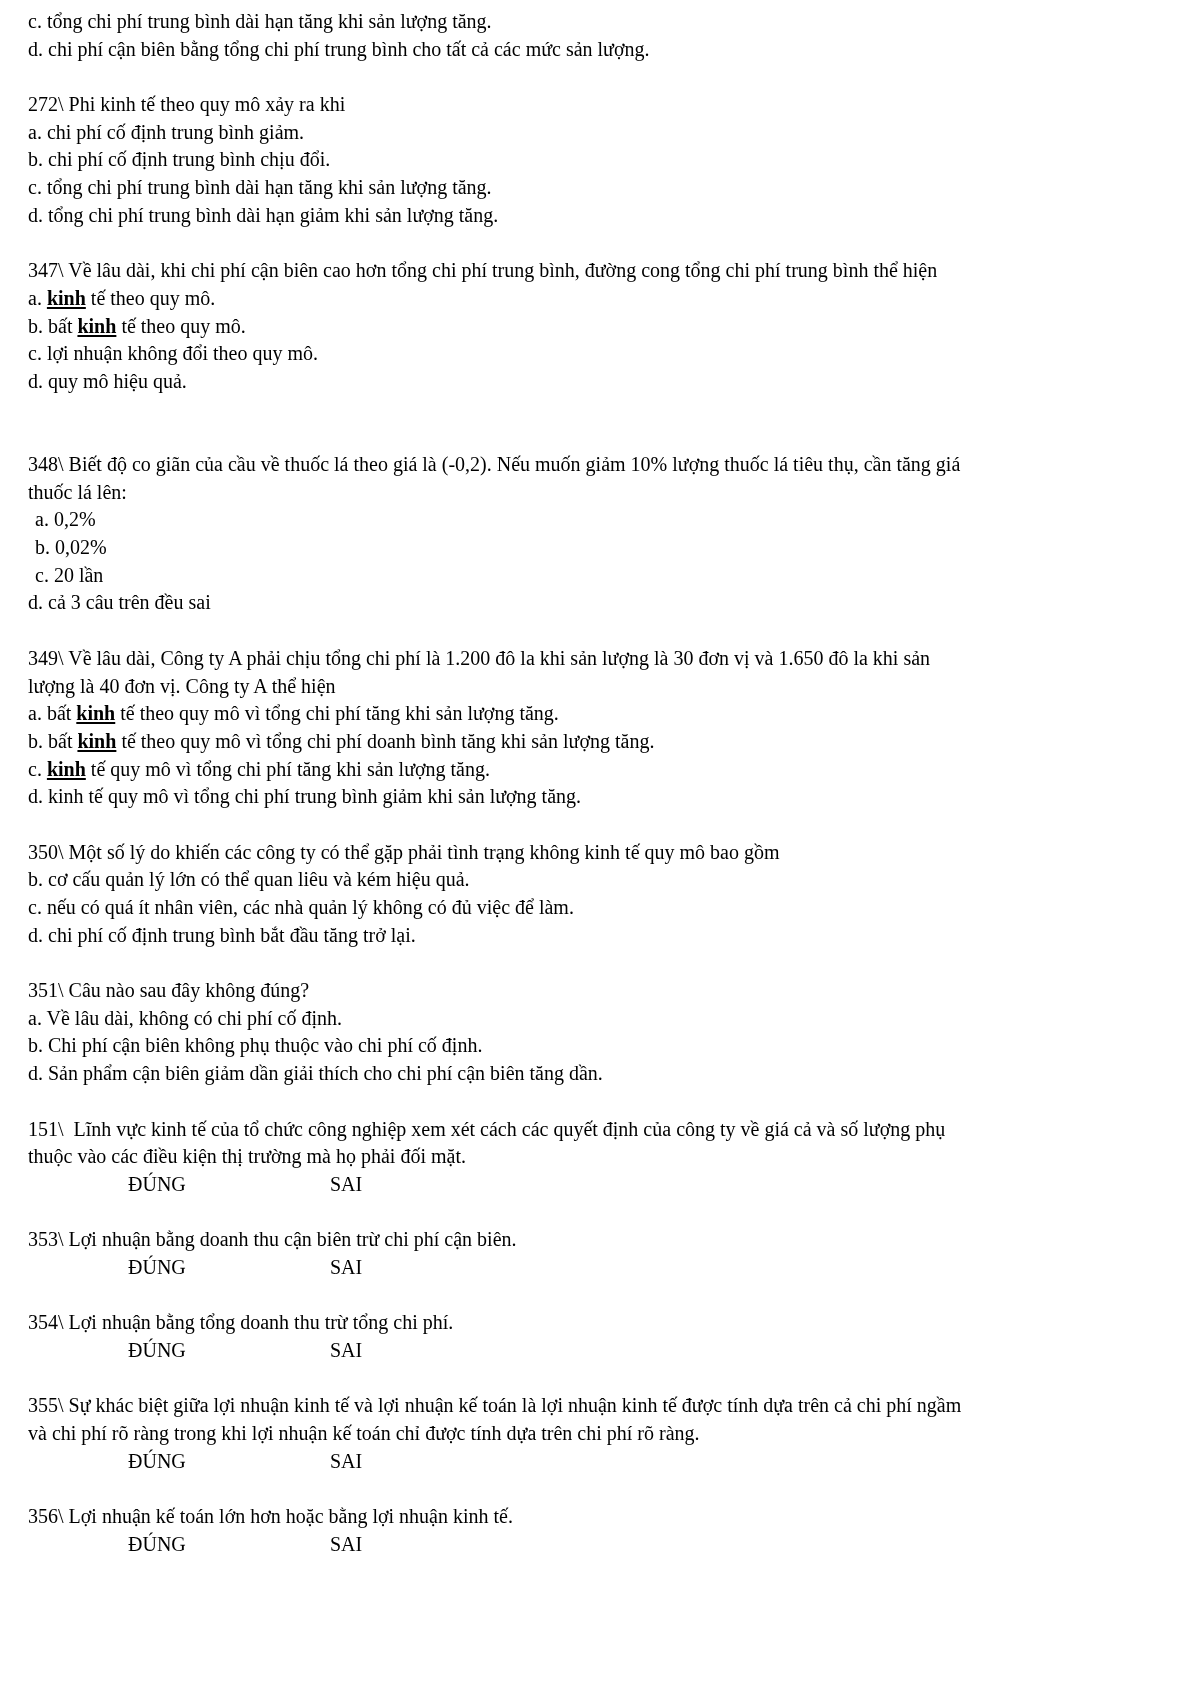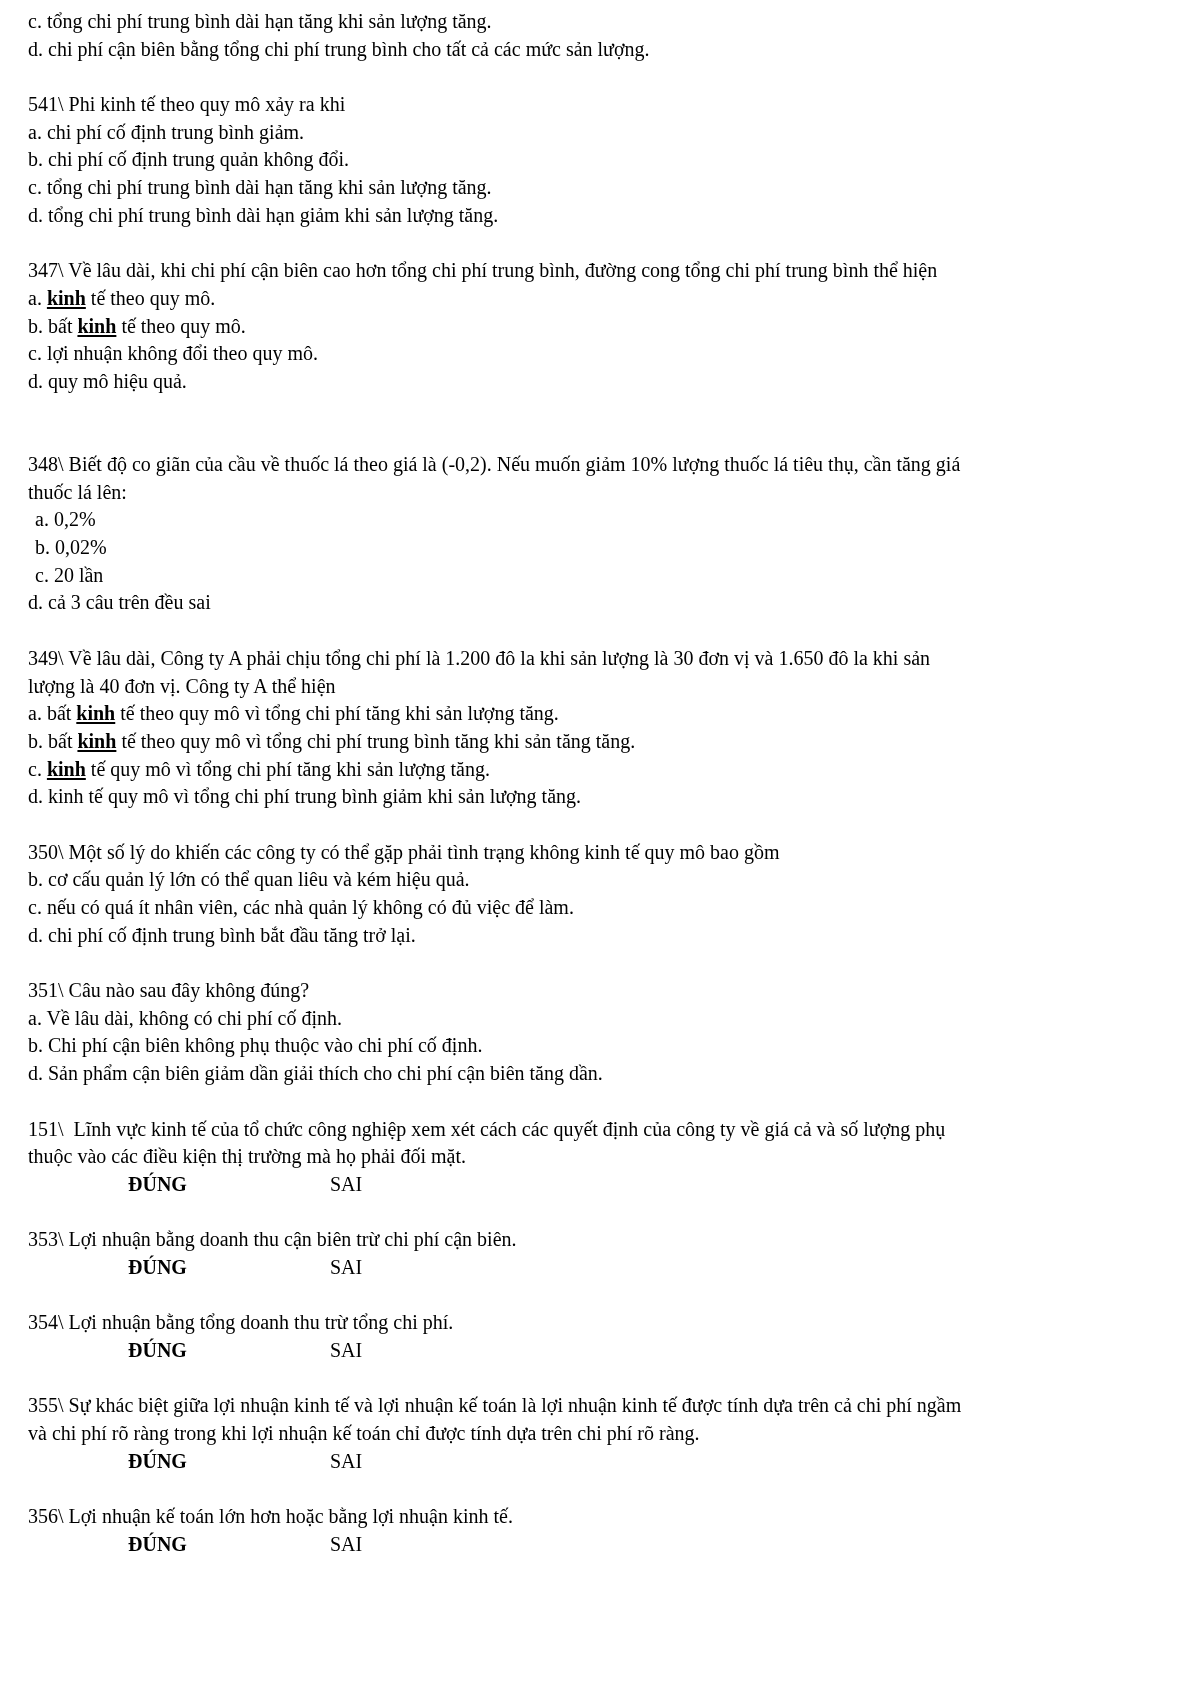--- a/index.html
+++ b/index.html
@@ -31,58 +31,57 @@
     font-weight: bold;
   }
   .line.indent {
     padding-left: 7px;
     font-family: Liberation Serif, serif;
   }
   .tf-true {
     display: inline-block;
     margin-left: 100px;
     width: 202px;
-    font-weight: bold;
   }
   .tf-false {
     display: inline-block;
     text-align: center;
   }
 </style>
 </head>
 <body>
 
 <div class="doc">
     <div class="line"><span>c. tổng chi phí trung bình dài hạn tăng khi sản lượng tăng.</span></div>
     <div class="line"><span>d. chi phí cận biên bằng tổng chi phí trung bình cho tất cả các mức sản lượng.</span></div>
     <div class="line">&nbsp;</div>
-    <div class="line"><span>541\ Phi kinh tế theo quy mô xảy ra khi</span></div>
+    <div class="line"><span>272\ Phi kinh tế theo quy mô xảy ra khi</span></div>
     <div class="line"><span>a. chi phí cố định trung bình giảm.</span></div>
-    <div class="line"><span>b. chi phí cố định trung quản không đổi.</span></div>
+    <div class="line"><span>b. chi phí cố định trung bình chịu đổi.</span></div>
     <div class="line"><span>c. tổng chi phí trung bình dài hạn tăng khi sản lượng tăng.</span></div>
     <div class="line"><span>d. tổng chi phí trung bình dài hạn giảm khi sản lượng tăng.</span></div>
     <div class="line">&nbsp;</div>
     <div class="line"><span>347\ Về lâu dài, khi chi phí cận biên cao hơn tổng chi phí trung bình, đường cong tổng chi phí trung bình thể hiện</span></div>
     <div class="line"><span>a. </span><span class="u">kinh</span><span> tế theo quy mô.</span></div>
     <div class="line"><span>b. bất </span><span class="u">kinh</span><span> tế theo quy mô.</span></div>
     <div class="line"><span>c. lợi nhuận không đổi theo quy mô.</span></div>
     <div class="line"><span>d. quy mô hiệu quả.</span></div>
     <div class="line">&nbsp;</div>
     <div class="line">&nbsp;</div>
     <div class="line"><span>348\ Biết độ co giãn của cầu về thuốc lá theo giá là (-0,2). Nếu muốn giảm 10% lượng thuốc lá tiêu thụ, cần tăng giá</span></div>
     <div class="line"><span>thuốc lá lên:</span></div>
     <div class="line indent"><span>a. 0,2%</span></div>
     <div class="line indent"><span>b. 0,02%</span></div>
     <div class="line indent"><span>c. 20 lần</span></div>
     <div class="line"><span>d. cả 3 câu trên đều sai</span></div>
     <div class="line">&nbsp;</div>
     <div class="line"><span>349\ Về lâu dài, Công ty A phải chịu tổng chi phí là 1.200 đô la khi sản lượng là 30 đơn vị và 1.650 đô la khi sản</span></div>
     <div class="line"><span>lượng là 40 đơn vị. Công ty A thể hiện</span></div>
     <div class="line"><span>a. bất </span><span class="u">kinh</span><span> tế theo quy mô vì tổng chi phí tăng khi sản lượng tăng.</span></div>
-    <div class="line"><span>b. bất </span><span class="u">kinh</span><span> tế theo quy mô vì tổng chi phí trung bình tăng khi sản tăng tăng.</span></div>
+    <div class="line"><span>b. bất </span><span class="u">kinh</span><span> tế theo quy mô vì tổng chi phí doanh bình tăng khi sản lượng tăng.</span></div>
     <div class="line"><span>c. </span><span class="u">kinh</span><span> tế quy mô vì tổng chi phí tăng khi sản lượng tăng.</span></div>
     <div class="line"><span>d. kinh tế quy mô vì tổng chi phí trung bình giảm khi sản lượng tăng.</span></div>
     <div class="line">&nbsp;</div>
     <div class="line"><span>350\ Một số lý do khiến các công ty có thể gặp phải tình trạng không kinh tế quy mô bao gồm</span></div>
     <div class="line"><span>b. cơ cấu quản lý lớn có thể quan liêu và kém hiệu quả.</span></div>
     <div class="line"><span>c. nếu có quá ít nhân viên, các nhà quản lý không có đủ việc để làm.</span></div>
     <div class="line"><span>d. chi phí cố định trung bình bắt đầu tăng trở lại.</span></div>
     <div class="line">&nbsp;</div>
     <div class="line"><span>351\ Câu nào sau đây không đúng?</span></div>
     <div class="line"><span>a. Về lâu dài, không có chi phí cố định.</span></div>

